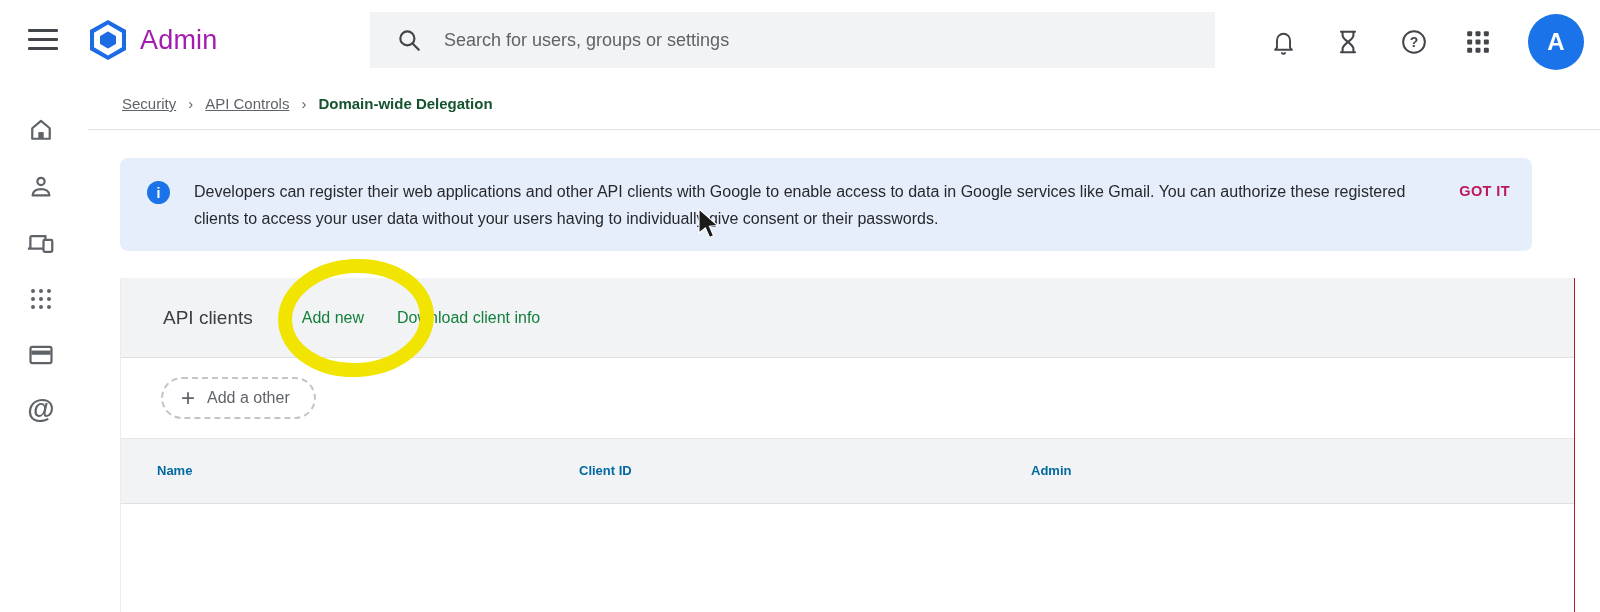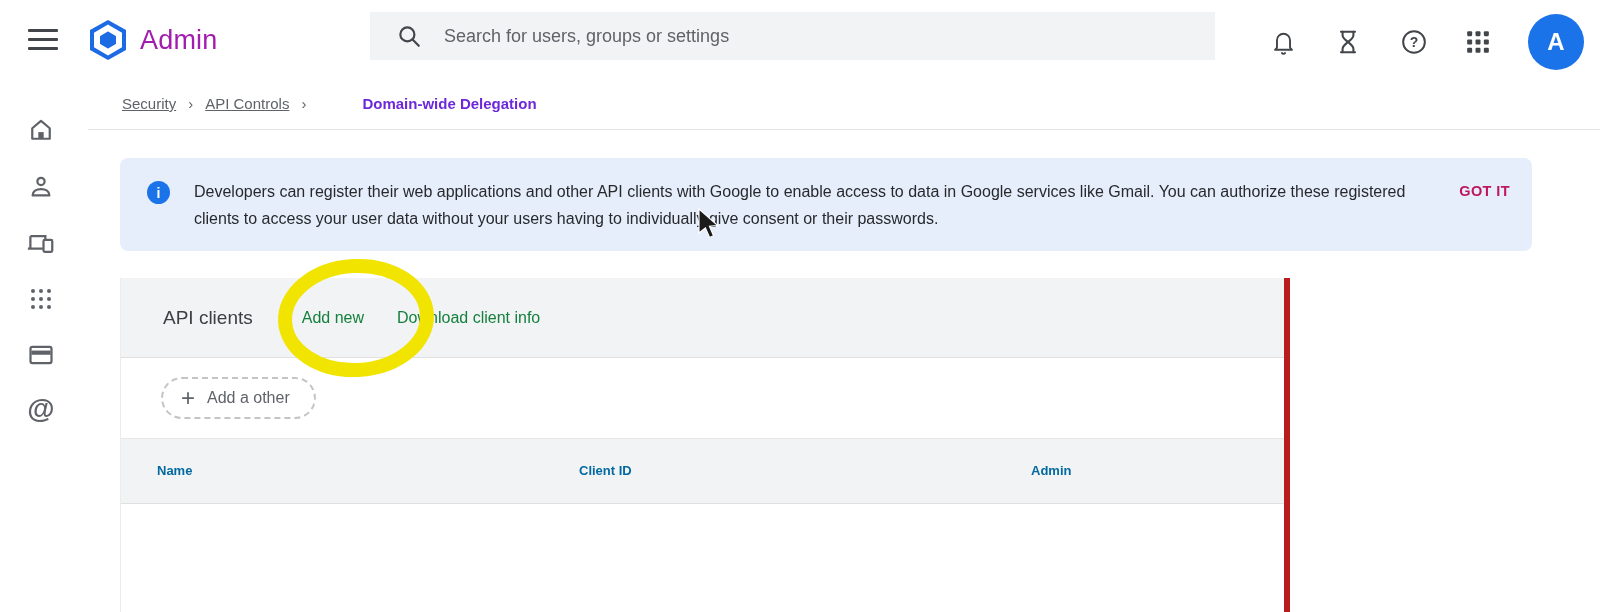--- a/index.html
+++ b/index.html
@@ -6,21 +6,21 @@
   html,body { width:1600px; height:612px; overflow:hidden; background:#ffffff;
     font-family:"Liberation Sans", sans-serif; color:#3c4043; }
 
   
   #topbar { position:absolute; left:0; top:0; width:1600px; height:80px; background:#fff; }
   #hamburger { position:absolute; left:28px; top:29px; width:30px; height:22px; cursor:pointer; }
   #hamburger span { display:block; height:3px; background:#424549; border-radius:1px; margin-bottom:6px; }
   #logo-wrap { position:absolute; left:86px; top:18px; display:flex; align-items:center; cursor:pointer; }
   #logo-admin-text { font-size:27px; color:#a21caf; margin-left:10px; letter-spacing:.2px; }
 
-  #searchbar { position:absolute; left:370px; top:12px; width:845px; height:48px;
+  #searchbar { position:absolute; left:370px; top:12px; width:845px; height:56px;
     background:#f1f3f4; border-radius:0; display:flex; align-items:center; }
   #searchbar svg { margin-left:26px; flex:0 0 auto; }
   #search-input { border:none; outline:none; background:transparent; margin-left:22px;
     font-size:18px; color:#3c4043; width:700px; font-family:"Liberation Sans",sans-serif; }
   #search-input::placeholder { color:#5f6368; opacity:1; }
 
   .topicon { position:absolute; top:27px; width:30px; height:30px; display:flex;
     align-items:center; justify-content:center; cursor:pointer; }
   #avatar { position:absolute; left:1528px; top:14px; width:56px; height:56px; border-radius:50%;
     background:#1a73e8; color:#fff; font-size:24px; font-weight:bold;
@@ -29,37 +29,37 @@
   
   #sidebar { position:absolute; left:0; top:80px; width:88px; height:532px; background:#fff; }
   .side-icon { position:absolute; left:24px; width:34px; height:34px; display:flex;
     align-items:center; justify-content:center; cursor:pointer; color:#5f6368; }
   .at-glyph { font-size:28px; color:#5f6368; font-weight:bold; }
 
   
   #breadcrumb { position:absolute; left:122px; top:95px; font-size:15px; display:flex; gap:12px; align-items:center; }
   .crumb { color:#5f6368; cursor:pointer;text-decoration:underline; }
   .crumb-sep { color:#5f6368; font-size:15px; }
-  .crumb-current { color:#6d28d9; font-weight:bold;margin-left:44px; }
+  .crumb-current { color:#14532d; font-weight:bold; }
   #breadcrumb-divider { position:absolute; left:88px; top:129px; width:1512px; height:1px; background:#e3e3e3; }
 
   
   #banner { position:absolute; left:120px; top:158px; width:1412px; height:93px;
     background:#e7eefb; border-radius:8px; }
   #banner-info-icon { position:absolute; left:27px; top:23px; width:23px; height:23px;
     border-radius:50%; background:#1a73e8; color:#fff; font-size:14px; font-weight:bold;
     display:flex; align-items:center; justify-content:center; font-style:normal; }
   #banner-text { position:absolute; left:74px; top:20px; width:1245px;
     font-size:16px; line-height:27px; color:#27292d; }
   #banner-action { position:absolute; right:22px; top:25px; font-size:14.5px; font-weight:bold;
     color:#be185d; letter-spacing:.4px; cursor:pointer; }
 
   
-  #card { position:absolute; left:120px; top:278px; width:1170px; height:334px;
-    background:#fff; border-left:1px solid #ececec; border-right:6px solid #b91c1c; }
+  #card { position:absolute; left:120px; top:278px; width:1455px; height:334px;
+    background:#fff; border-left:1px solid #ececec; border-right:1px solid #b91c1c; }
   #card-toolbar { height:80px; background:#f1f3f4; border-bottom:1px solid #e0e0e0;
     display:flex; align-items:center; padding-left:42px; }
   #card-title { font-size:19px; color:#3c4043; font-weight:500; }
   .toolbar-link { font-size:16px; color:#15803d; cursor:pointer; }
   #add-new-link { margin-left:49px; }
   #download-link { margin-left:33px; }
 
   #filter-row { height:80px; background:#fff; display:flex; align-items:center; padding-left:40px; }
   #filter-pill { height:42px; border:2px dashed #c4c4c4; border-radius:21px;
     display:flex; align-items:center; padding:0 24px 0 18px; cursor:pointer; background:#fff; }

